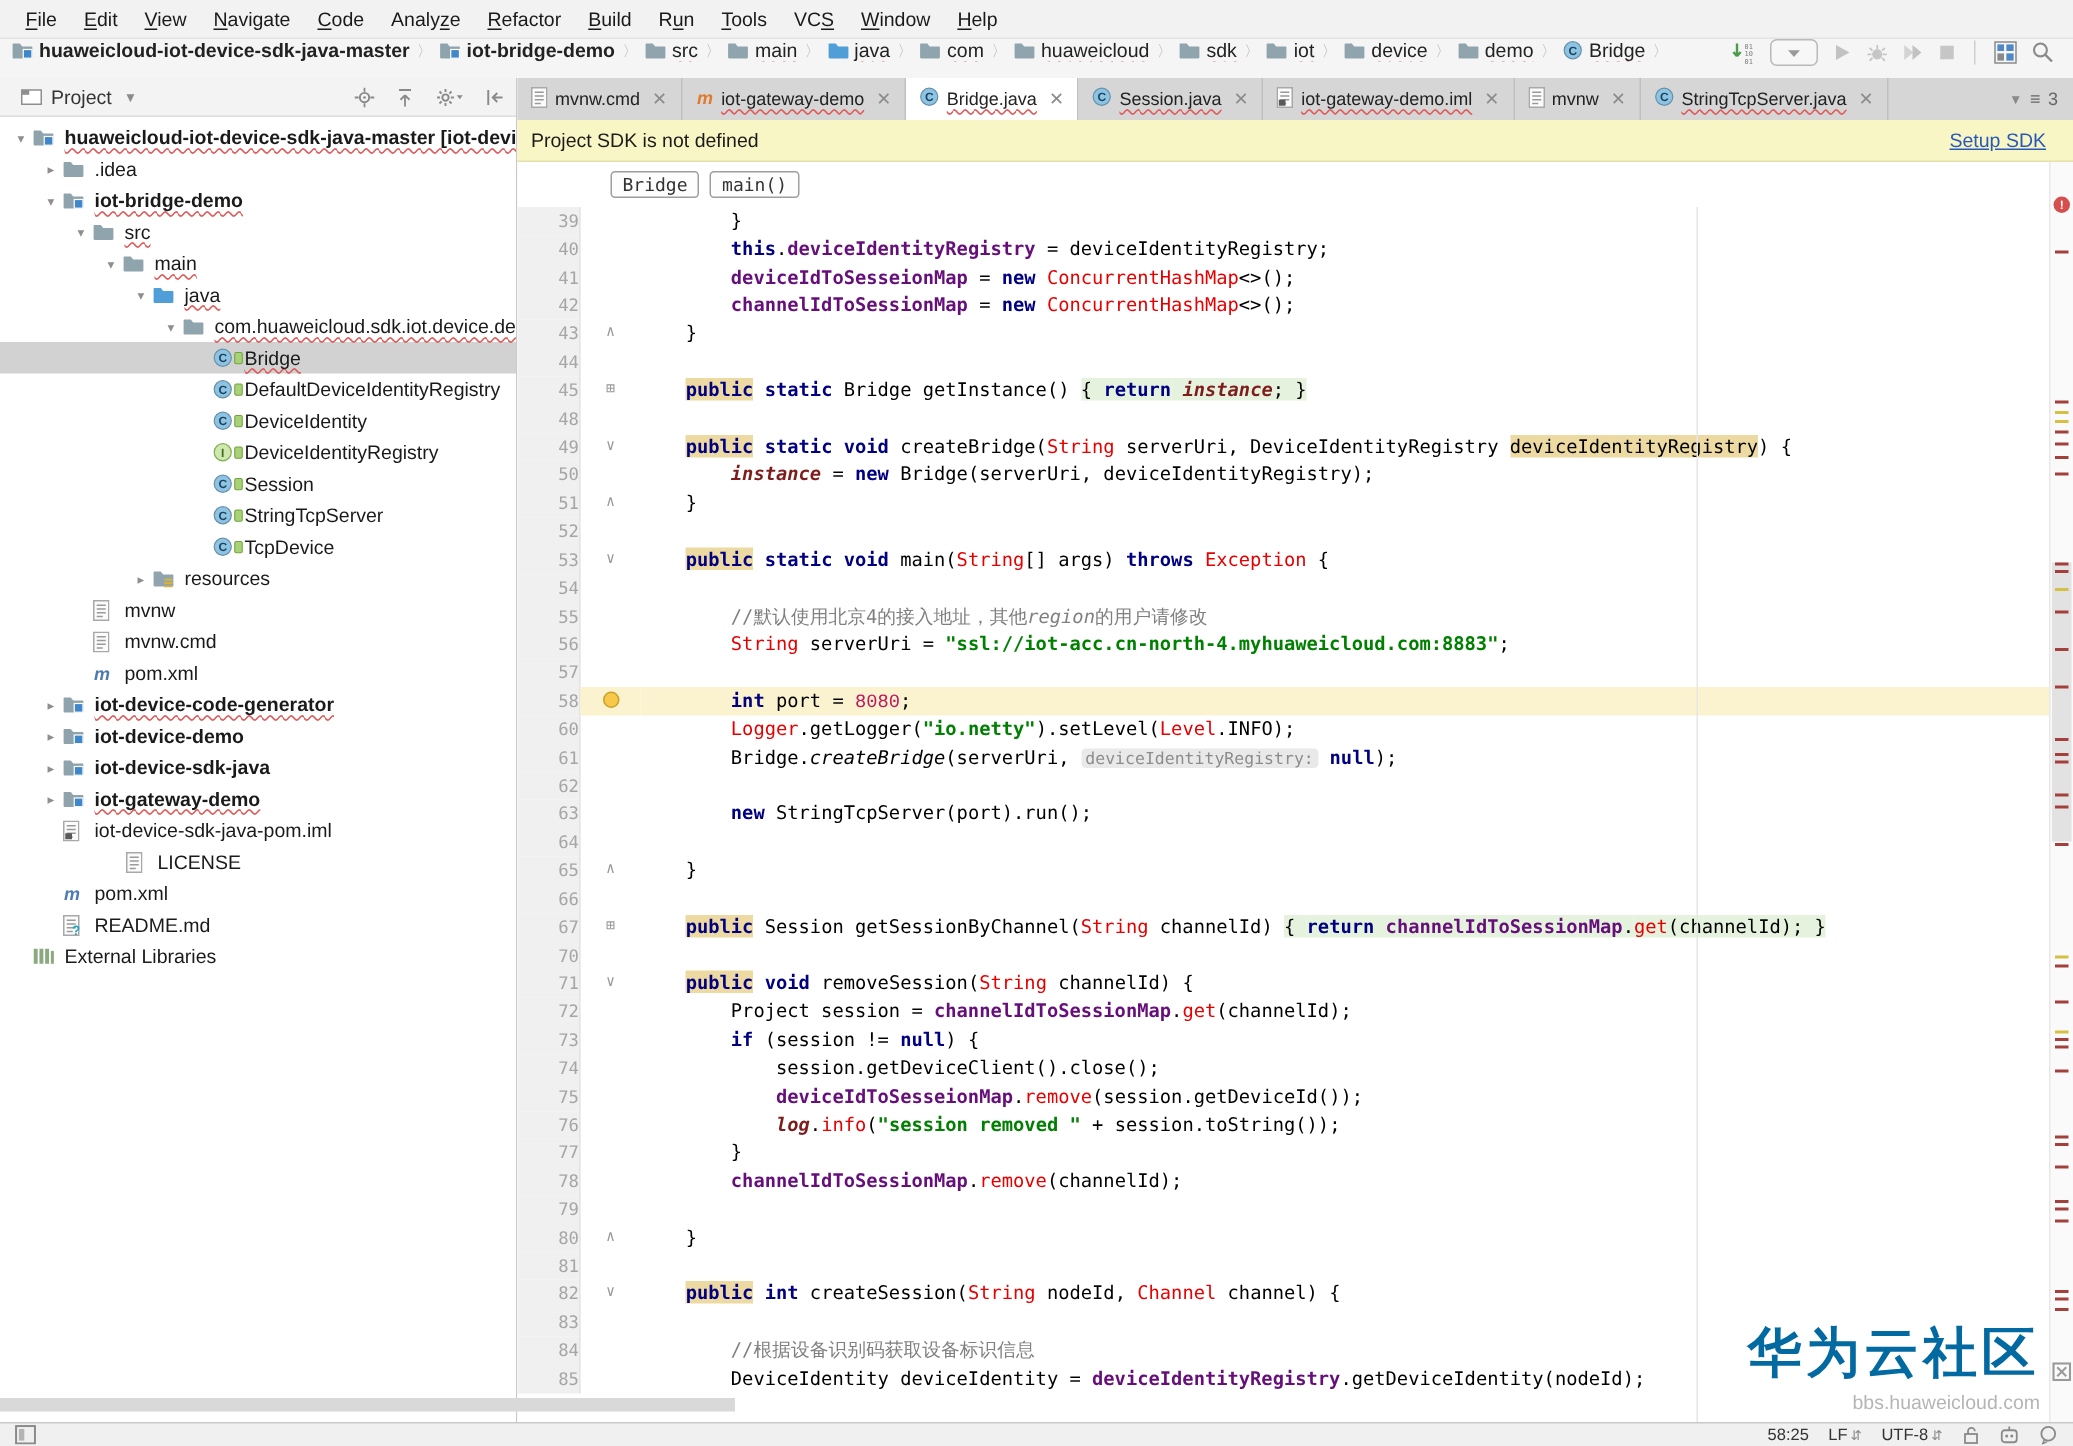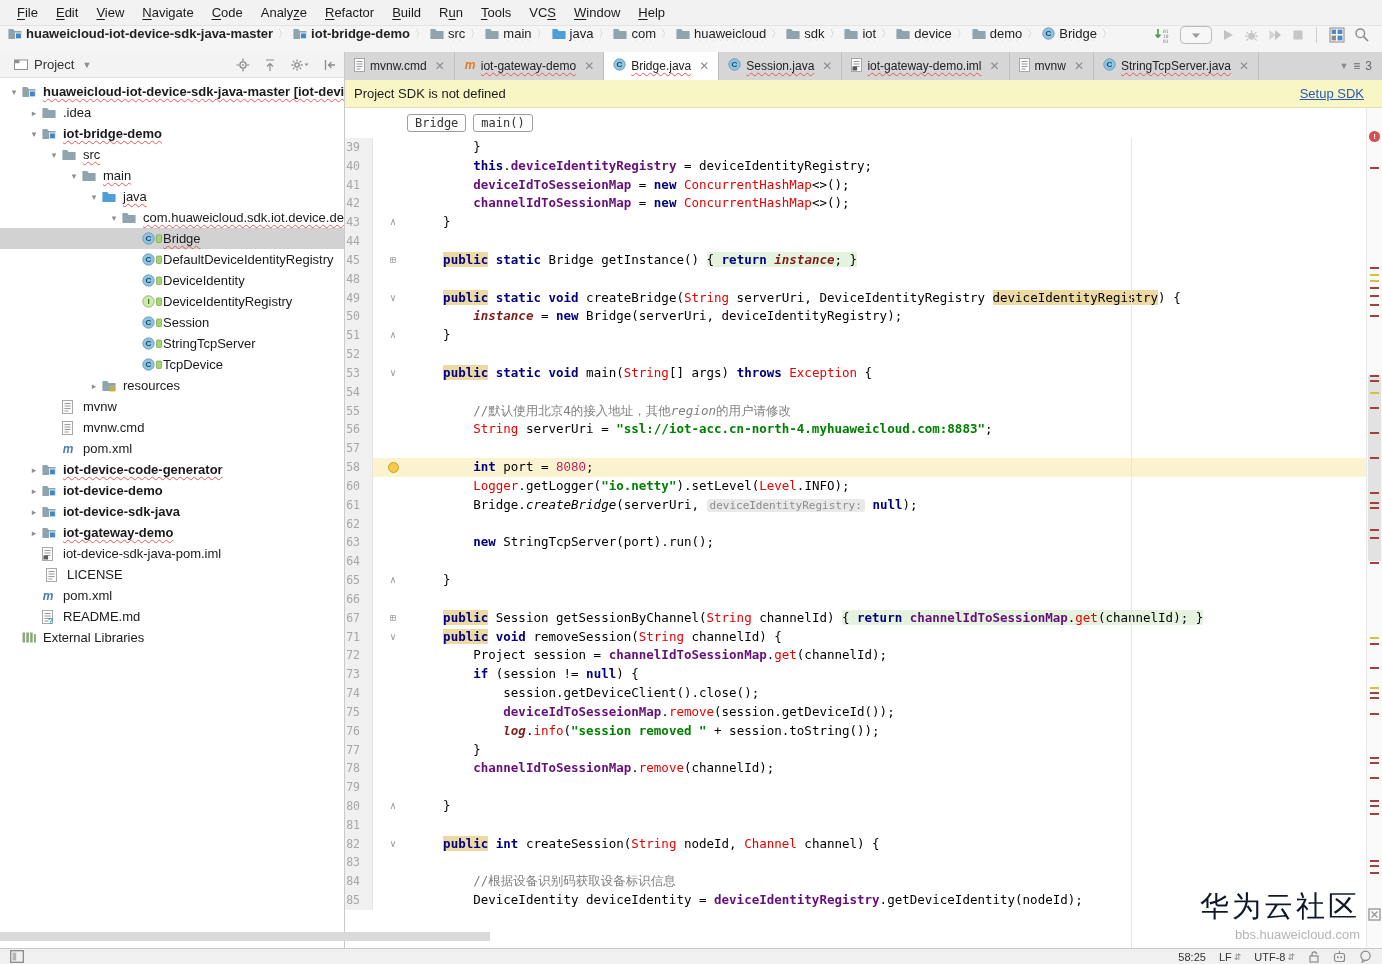--- a/index.html
+++ b/index.html
@@ -51,21 +51,21 @@
          padding:0 18px 0 9px;font-size:13px;color:#1b1b1b;flex:none;box-sizing:border-box;}
   .notif .setup{margin-left:auto;color:#2959b6;text-decoration:underline;}
   .crumbbar{height:30px;background:#fff;display:flex;align-items:center;gap:7px;padding-left:62px;
             font-family:"DejaVu Sans Mono",monospace;font-size:12px;color:#333;flex:none;}
   .chip{border:1px solid #9e9e9e;border-radius:3px;padding:1px 7px;background:#fdfdfd;}
   
   .codearea{flex:1;position:relative;overflow:hidden;background:#fff;
             font-family:"DejaVu Sans Mono",monospace;font-size:12.5px;}
   .rows{position:absolute;top:0;left:0;right:15px;bottom:0;}
   .row{display:flex;height:18.84px;line-height:18.84px;white-space:pre;}
-  .ln{width:28px;flex:none;background:#f0f0f0;color:#a6a6a6;text-align:right;padding-right:12px;
+  .ln{width:42px;flex:none;background:#f0f0f0;color:#a6a6a6;text-align:right;padding-right:0;
       box-sizing:border-box;font-size:11.5px;border-right:1px solid #e4e4e4;}
   .gmark{width:40px;flex:none;color:#9a9a9a;text-align:center;font-size:10px;}
   .codeln{flex:1;min-width:0;overflow:hidden;}
   .row.hlrow .gmark,.row.hlrow .codeln{background:#fbf3cf;}
   .guide{position:absolute;left:786px;top:0;bottom:0;width:1px;background:#e6e6e6;pointer-events:none;}
   .bulb{display:inline-block;width:9px;height:9px;border-radius:50%;background:#f7c84a;
         border:1px solid #c9a227;vertical-align:middle;}
   
   .sg-p{color:#000;}
   .sg-k{color:#000080;font-weight:bold;}
@@ -92,21 +92,21 @@
   .xbox{position:absolute;left:1px;top:800px;display:flex;}
   
   .statusbar{height:16px;background:#f0f0f0;border-top:1px solid #c9c9c9;display:flex;align-items:center;
              font-size:11px;color:#333;padding:0 10px;box-sizing:border-box;}
   .sb-left{display:flex;align-items:center;}
   .sb-right{margin-left:auto;display:flex;align-items:center;gap:13px;}
   .sb-item{display:flex;align-items:center;gap:2px;white-space:nowrap;}
   .updn{color:#8a8a8a;font-size:9px;}
   
   .watermark{position:absolute;right:22px;bottom:22px;text-align:right;z-index:7;pointer-events:none;}
-  .wm1{font-size:29px;letter-spacing:3px;color:#0f172a;font-weight:normal;}
+  .wm1{font-size:36px;letter-spacing:3px;color:#0369a1;font-weight:bold;}
   .wm2{font-size:13px;color:#b5b5b5;}
 </style>
 </head>
 <body>
 
 <div class="app">
 
   <div class="menubar" id="menubar">
       <span class="menu-item"><u>F</u>ile</span>
       <span class="menu-item"><u>E</u>dit</span>
@@ -576,21 +576,21 @@
               <svg width="11" height="14" viewBox="0 0 11 14">
                 <rect x="0.5" y="0.5" width="10" height="13" fill="#fbfbfb" stroke="#a8a8a8"></rect>
                 <g stroke="#9a9a9a" stroke-width="1" fill="none">
                   <path d="M2.5 3.5h6M2.5 6h6M2.5 8.5h6M2.5 11h4"></path>
                 </g>
                 <rect x="1.5" y="8.5" width="4.5" height="4" fill="#5a5a5a"></rect>
               </svg>
             </span>
             <span class="lbl">iot-device-sdk-java-pom.iml</span>
           </div>
-          <div class="trow" style="padding-left: 30px;">
+          <div class="trow" style="padding-left: 40px; margin-left: 28px;">
             <span class="arrow"></span>
             <span class="ic">
               <svg width="11" height="14" viewBox="0 0 11 14">
                 <rect x="0.5" y="0.5" width="10" height="13" fill="#fbfbfb" stroke="#a8a8a8"></rect>
                 <g stroke="#9a9a9a" stroke-width="1" fill="none">
                   <path d="M2.5 3.5h6M2.5 6h6M2.5 8.5h6M2.5 11h4"></path>
                 </g>
               </svg>
             </span>
             <span class="lbl">LICENSE</span>
@@ -736,20 +736,21 @@
             <div class="row"><span class="ln">57</span><span class="gmark"></span><span class="codeln"></span></div>
             <div class="row hlrow"><span class="ln">58</span><span class="gmark"><span class="bulb"></span></span><span class="codeln"><span class="sg-k">        int</span><span class="sg-p"> port = </span><span class="sg-n">8080</span><span class="sg-p">;</span></span></div>
             <div class="row"><span class="ln">60</span><span class="gmark"></span><span class="codeln"><span class="sg-e">        Logger</span><span class="sg-p">.getLogger(</span><span class="sg-s">"io.netty"</span><span class="sg-p">).setLevel(</span><span class="sg-e">Level</span><span class="sg-p">.INFO);</span></span></div>
             <div class="row"><span class="ln">61</span><span class="gmark"></span><span class="codeln"><span class="sg-p">        Bridge.</span><span class="sg-m">createBridge</span><span class="sg-p">(serverUri, </span><span class="sg-hint">deviceIdentityRegistry:</span><span class="sg-p"> </span><span class="sg-k">null</span><span class="sg-p">);</span></span></div>
             <div class="row"><span class="ln">62</span><span class="gmark"></span><span class="codeln"></span></div>
             <div class="row"><span class="ln">63</span><span class="gmark"></span><span class="codeln"><span class="sg-k">        new</span><span class="sg-p"> StringTcpServer(port).run();</span></span></div>
             <div class="row"><span class="ln">64</span><span class="gmark"></span><span class="codeln"></span></div>
             <div class="row"><span class="ln">65</span><span class="gmark">∧</span><span class="codeln"><span class="sg-p">    }</span></span></div>
             <div class="row"><span class="ln">66</span><span class="gmark"></span><span class="codeln"></span></div>
             <div class="row"><span class="ln">67</span><span class="gmark">⊞</span><span class="codeln"><span class="sg-p">    </span><span class="sg-kh">public</span><span class="sg-p"> Session getSessionByChannel(</span><span class="sg-e">String</span><span class="sg-p"> channelId) </span><span class="sg-p sg-fb">{ </span><span class="sg-k sg-fb">return </span><span class="sg-f sg-fb">channelIdToSessionMap</span><span class="sg-p sg-fb">.</span><span class="sg-e sg-fb">get</span><span class="sg-p sg-fb">(channelId); }</span></span></div>
+            <div class="row"><span class="ln">70</span><span class="gmark"></span><span class="codeln"></span></div>
             <div class="row"><span class="ln">71</span><span class="gmark">∨</span><span class="codeln"><span class="sg-p">    </span><span class="sg-kh">public</span><span class="sg-k"> void</span><span class="sg-p"> removeSession(</span><span class="sg-e">String</span><span class="sg-p"> channelId) {</span></span></div>
             <div class="row"><span class="ln">72</span><span class="gmark"></span><span class="codeln"><span class="sg-p">        Project session = </span><span class="sg-f">channelIdToSessionMap</span><span class="sg-p">.</span><span class="sg-e">get</span><span class="sg-p">(channelId);</span></span></div>
             <div class="row"><span class="ln">73</span><span class="gmark"></span><span class="codeln"><span class="sg-k">        if</span><span class="sg-p"> (session != </span><span class="sg-k">null</span><span class="sg-p">) {</span></span></div>
             <div class="row"><span class="ln">74</span><span class="gmark"></span><span class="codeln"><span class="sg-p">            session.getDeviceClient().close();</span></span></div>
             <div class="row"><span class="ln">75</span><span class="gmark"></span><span class="codeln"><span class="sg-f">            deviceIdToSesseionMap</span><span class="sg-p">.</span><span class="sg-e">remove</span><span class="sg-p">(session.getDeviceId());</span></span></div>
             <div class="row"><span class="ln">76</span><span class="gmark"></span><span class="codeln"><span class="sg-sf">            log</span><span class="sg-p">.</span><span class="sg-e">info</span><span class="sg-p">(</span><span class="sg-s">"session removed "</span><span class="sg-p"> + session.toString());</span></span></div>
             <div class="row"><span class="ln">77</span><span class="gmark"></span><span class="codeln"><span class="sg-p">        }</span></span></div>
             <div class="row"><span class="ln">78</span><span class="gmark"></span><span class="codeln"><span class="sg-f">        channelIdToSessionMap</span><span class="sg-p">.</span><span class="sg-e">remove</span><span class="sg-p">(channelId);</span></span></div>
             <div class="row"><span class="ln">79</span><span class="gmark"></span><span class="codeln"></span></div>
             <div class="row"><span class="ln">80</span><span class="gmark">∧</span><span class="codeln"><span class="sg-p">    }</span></span></div>

